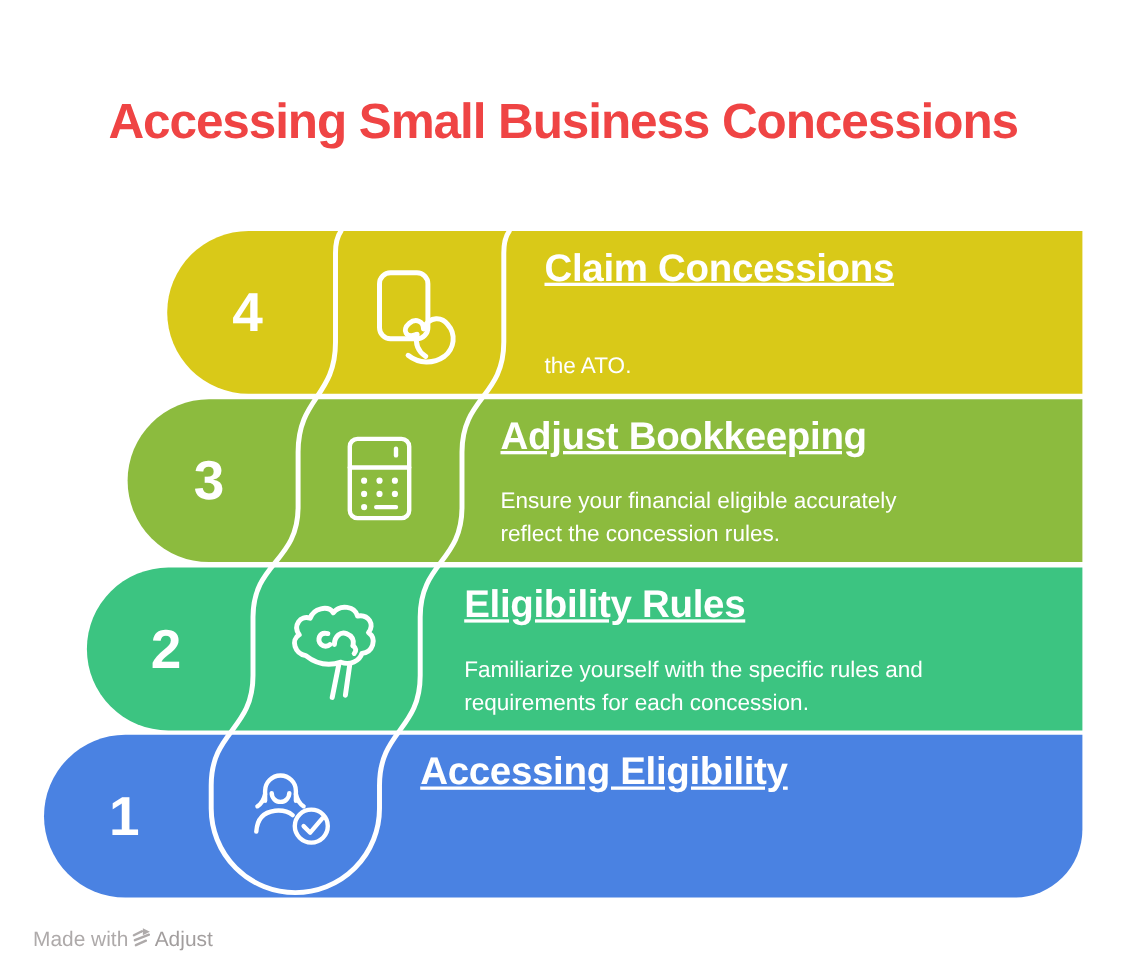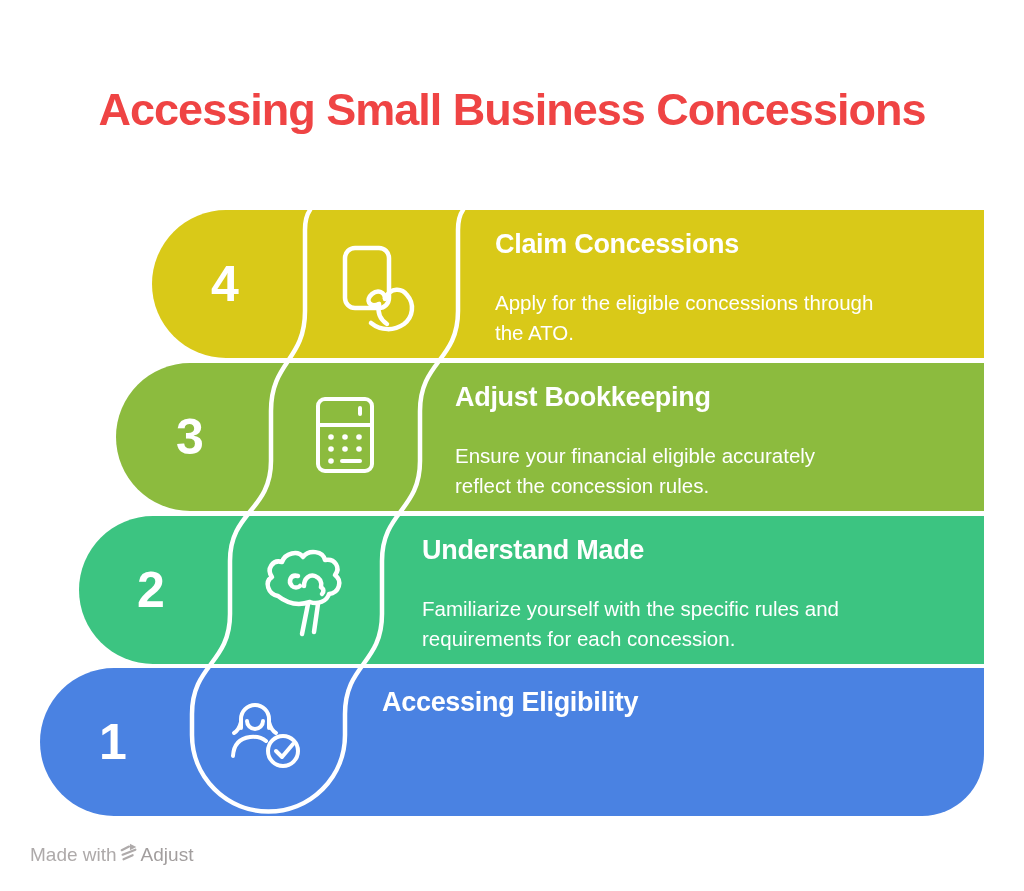--- a/index.html
+++ b/index.html
@@ -17,21 +17,21 @@
   .row.r2{left:79px; top:516px;width:905px;border-radius:74px 0 0 74px;}
   .row.r1{left:40px; top:668px;width:944px;border-radius:74px 0 62px 74px;}
   .sep-overlay{position:absolute;left:0;top:0;pointer-events:none;}
   .num{
     position:absolute;transform:translate(-50%,-50%);
     color:#ffffff;font-size:50px;font-weight:bold;line-height:1;
   }
   .icon{position:absolute;}
   .icon svg{display:block;}
   .txt{position:absolute;color:#ffffff;}
-  .t-title{font-size:27px;font-weight:bold;line-height:28px;letter-spacing:-0.3px;}
+  .t-title{font-size:35px;font-weight:bold;line-height:28px;letter-spacing:-0.3px;text-decoration:underline;}
   .t-desc{margin-top:30px;font-size:20.5px;line-height:30px;font-weight:400;}
   .footer{
     position:absolute;left:30px;top:842px;display:flex;align-items:center;gap:2px;
     font-size:19px;color:#aeaaaa;
   }
   .footer .brand{color:#a29e9e;}
 </style>
 </head>
 <body>
 
@@ -107,35 +107,35 @@
       <path d="M21 28 A8 8 0 0 0 37 28"></path>
       <path d="M7 63 Q8 46 24 44 Q34 43 40 48"></path>
       <circle cx="57" cy="58" r="15"></circle>
       <path d="M50 58 L56 64 L67 51"></path>
     </svg>
   </div>
 
   <div class="txt" style="left:495px;top:230px;">
     <div class="t-title">Claim Concessions</div>
     <div class="t-desc">
-      <span>Apply for the eligible concessions through</span><br>
+      <br>
       <span>the ATO.</span>
     </div>
   </div>
 
   <div class="txt" style="left:455px;top:383px;">
     <div class="t-title">Adjust Bookkeeping</div>
     <div class="t-desc">
       <span>Ensure your financial eligible accurately</span><br>
       <span>reflect the concession rules.</span>
     </div>
   </div>
 
   <div class="txt" style="left:422px;top:536px;">
-    <div class="t-title">Understand Made</div>
+    <div class="t-title">Eligibility Rules</div>
     <div class="t-desc">
       <span>Familiarize yourself with the specific rules and</span><br>
       <span>requirements for each concession.</span>
     </div>
   </div>
 
   <div class="txt" style="left:382px;top:688px;">
     <div class="t-title">Accessing Eligibility</div>
   </div>
 

